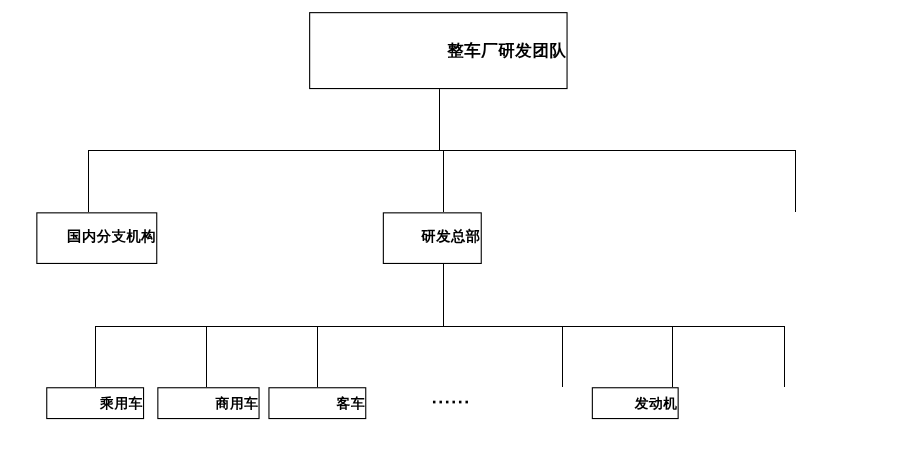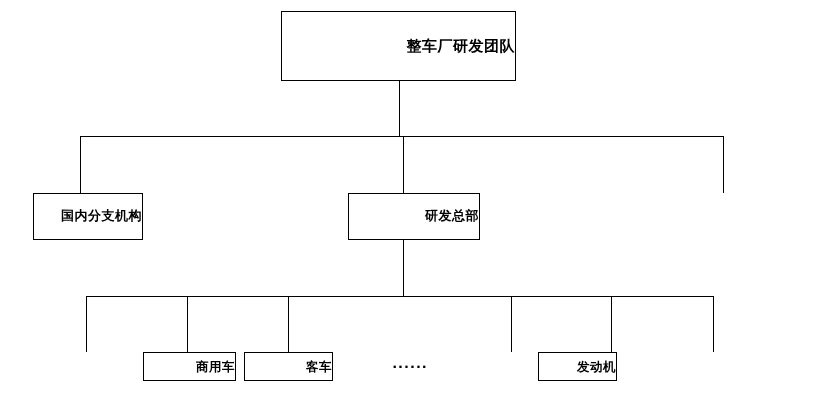--- a/index.html
+++ b/index.html
@@ -82,24 +82,27 @@
       </g>
   </svg>
 
   <div class="node-box level-1" id="node-root" style="left: 281px; top: 11px; width: 235px; height: 70px;">
     <span class="node-label">整车厂研发团队</span>
   </div>
 
   <div class="node-box level-2" id="node-l2-0" style="left: 33px; top: 193px; width: 110px; height: 47px;">
     <span class="node-label">国内分支机构</span>
   </div>
-  <div class="node-box level-2" id="node-l2-1" style="left: 348px; top: 193px; width: 132px; height: 47px;">
+  <div class="node-box level-2" id="node-l2-1" style="left: 348px; top: 193px; width: 90px; height: 47px;">
     <span class="node-label">研发总部</span>
   </div>
 
+  <div class="node-box level-3" id="node-l3-0" style="left: 42px; top: 352px; width: 89px; height: 29px;">
+    <span class="node-label">乘用车</span>
+  </div>
   <div class="node-box level-3" id="node-l3-1" style="left: 143px; top: 352px; width: 93px; height: 29px;">
     <span class="node-label">商用车</span>
   </div>
   <div class="node-box level-3" id="node-l3-2" style="left: 244px; top: 352px; width: 89px; height: 29px;">
     <span class="node-label">客车</span>
   </div>
 
   <div class="ellipsis-node" id="node-l3-3" style="left: 370px; top: 352px; width: 80px; height: 29px;">
     <span class="ellipsis-label">······</span>
   </div>

